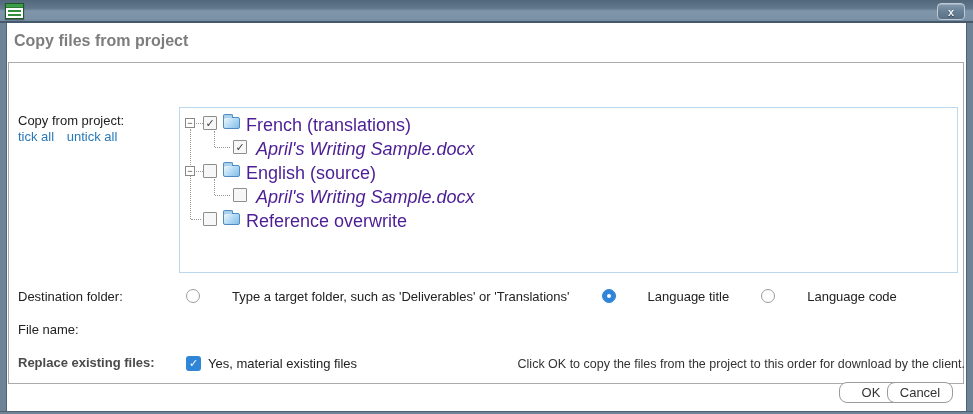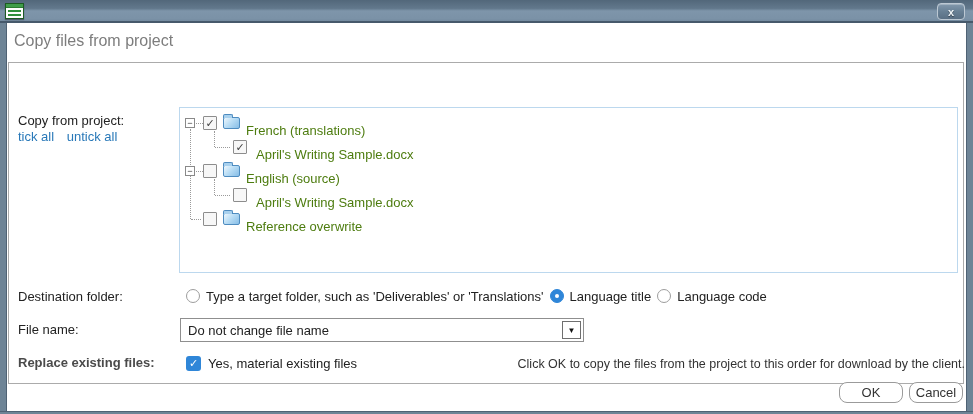--- a/index.html
+++ b/index.html
@@ -40,21 +40,21 @@
     background:#6e8496; border-left:1px solid #4f6274; }
   .frame-bottom{ position:absolute; left:0; bottom:0; right:0; height:3px;
     background:#6e8496; border-top:1px solid #4f6274; }
   .content {
     position:absolute; left:7px; right:7px; top:25px; bottom:3px;
     background:#fff;
   }
   
   .dialog-title {
     position:absolute; left:7px; top:7px;
-    font-size:16px; font-weight:normal; color:#7d7d7d;
+    font-size:16px; font-weight:bold; color:#7d7d7d;
   }
   
   .outer-panel {
     position:absolute; left:1px; top:37px; width:956px; height:322px;
     border:1px solid #ababab; background:#fff;
   }
   .field-label {
     position:absolute; left:9px; font-size:13px; color:#222;
   }
   .links { position:absolute; left:9px; top:66px; font-size:13px; }
@@ -85,30 +85,30 @@
     left:43px; top:6px; width:17px; height:12px;
     background:linear-gradient(135deg,#eef7fd 0%,#b9ddf5 45%,#86bde6 100%);
     border:1px solid #4e8cc0; border-radius:2px;
   }
   .folder-icon::before {
     content:""; position:absolute; top:-4px; left:-1px; width:8px; height:3px;
     background:#aâ€¦; background:#a9d1ee;
     border:1px solid #4e8cc0; border-bottom:none; border-radius:2px 2px 0 0;
   }
   .tree-label {
-    top:12px; font-size:13px; color:#4d7c0f; white-space:nowrap; cursor:default;
+    top:4px; font-size:18px; color:#4c1d95; white-space:nowrap; cursor:default;
   }
   .root .tree-label, .root-noexp .tree-label { left:66px; }
-  .child .tree-label { left:76px; }
+  .child .tree-label { left:76px;font-style:italic; }
   .vdots { position:absolute; width:0; border-left:1px dotted #9a9a9a; }
   .hdots { position:absolute; height:0; border-top:1px dotted #9a9a9a; }
   
   .radio-row {
     position:absolute; left:171px; top:222px; height:22px;
-    display:flex; align-items:center; font-size:13px; color:#222;
+    display:flex; align-items:center; font-size:13px; color:#222;gap:26px;
   }
   .radio {
     width:14px; height:14px; border-radius:50%;
     border:1px solid #9d9d9d; background:#fff; margin:0 6px 0 6px;
     position:relative; cursor:pointer; flex:0 0 auto;
   }
   .radio.selected { border-color:#2f86d8; background:#2f86d8; }
   .radio.selected::after {
     content:""; position:absolute; left:4px; top:4px; width:4px; height:4px;
     border-radius:50%; background:#fff;
@@ -145,21 +145,21 @@
     font-size:12.5px; color:#333; white-space:nowrap;
   }
   .btn {
     position:absolute; top:357px; height:21px;
     border:1px solid #9b9b9b; border-radius:8px; background:#fff;
     font-size:13px; color:#333; font-family:inherit;
     display:flex; align-items:center; justify-content:center;
     cursor:pointer;
   }
   .btn-ok { right:63px; width:64px; }
-  .btn-cancel { right:3px; width:54px; }
+  .btn-cancel { right:13px; width:66px; }
 </style>
 </head>
 <body>
 
 <div class="titlebar">
   <div class="win-icon">
     <div class="bar"></div>
     <div class="line"></div>
     <div class="line"></div>
   </div>
@@ -227,24 +227,20 @@
     <div class="radio-row">
       <span class="radio"></span>
       <span class="radio-label">Type a target folder, such as 'Deliverables' or 'Translations'</span>
       <span class="radio selected"></span>
       <span class="radio-label">Language title</span>
       <span class="radio"></span>
       <span class="radio-label">Language code</span>
     </div>
 
     <div class="field-label" style="top:259px">File name:</div>
-    <div class="dropdown">
-      <span class="dd-value">Do not change file name</span>
-      <span class="dd-btn">▼</span>
-    </div>
 
     <div class="field-label replace-label" style="top:292px">Replace existing files:</div>
     <div class="check-row">
       <span class="blue-cb">✓</span>
       <span class="radio-label">Yes, material existing files</span>
     </div>
 
   </div>
 
   <div class="help-text">Click OK to copy the files from the project to this order for download by the client.</div>

